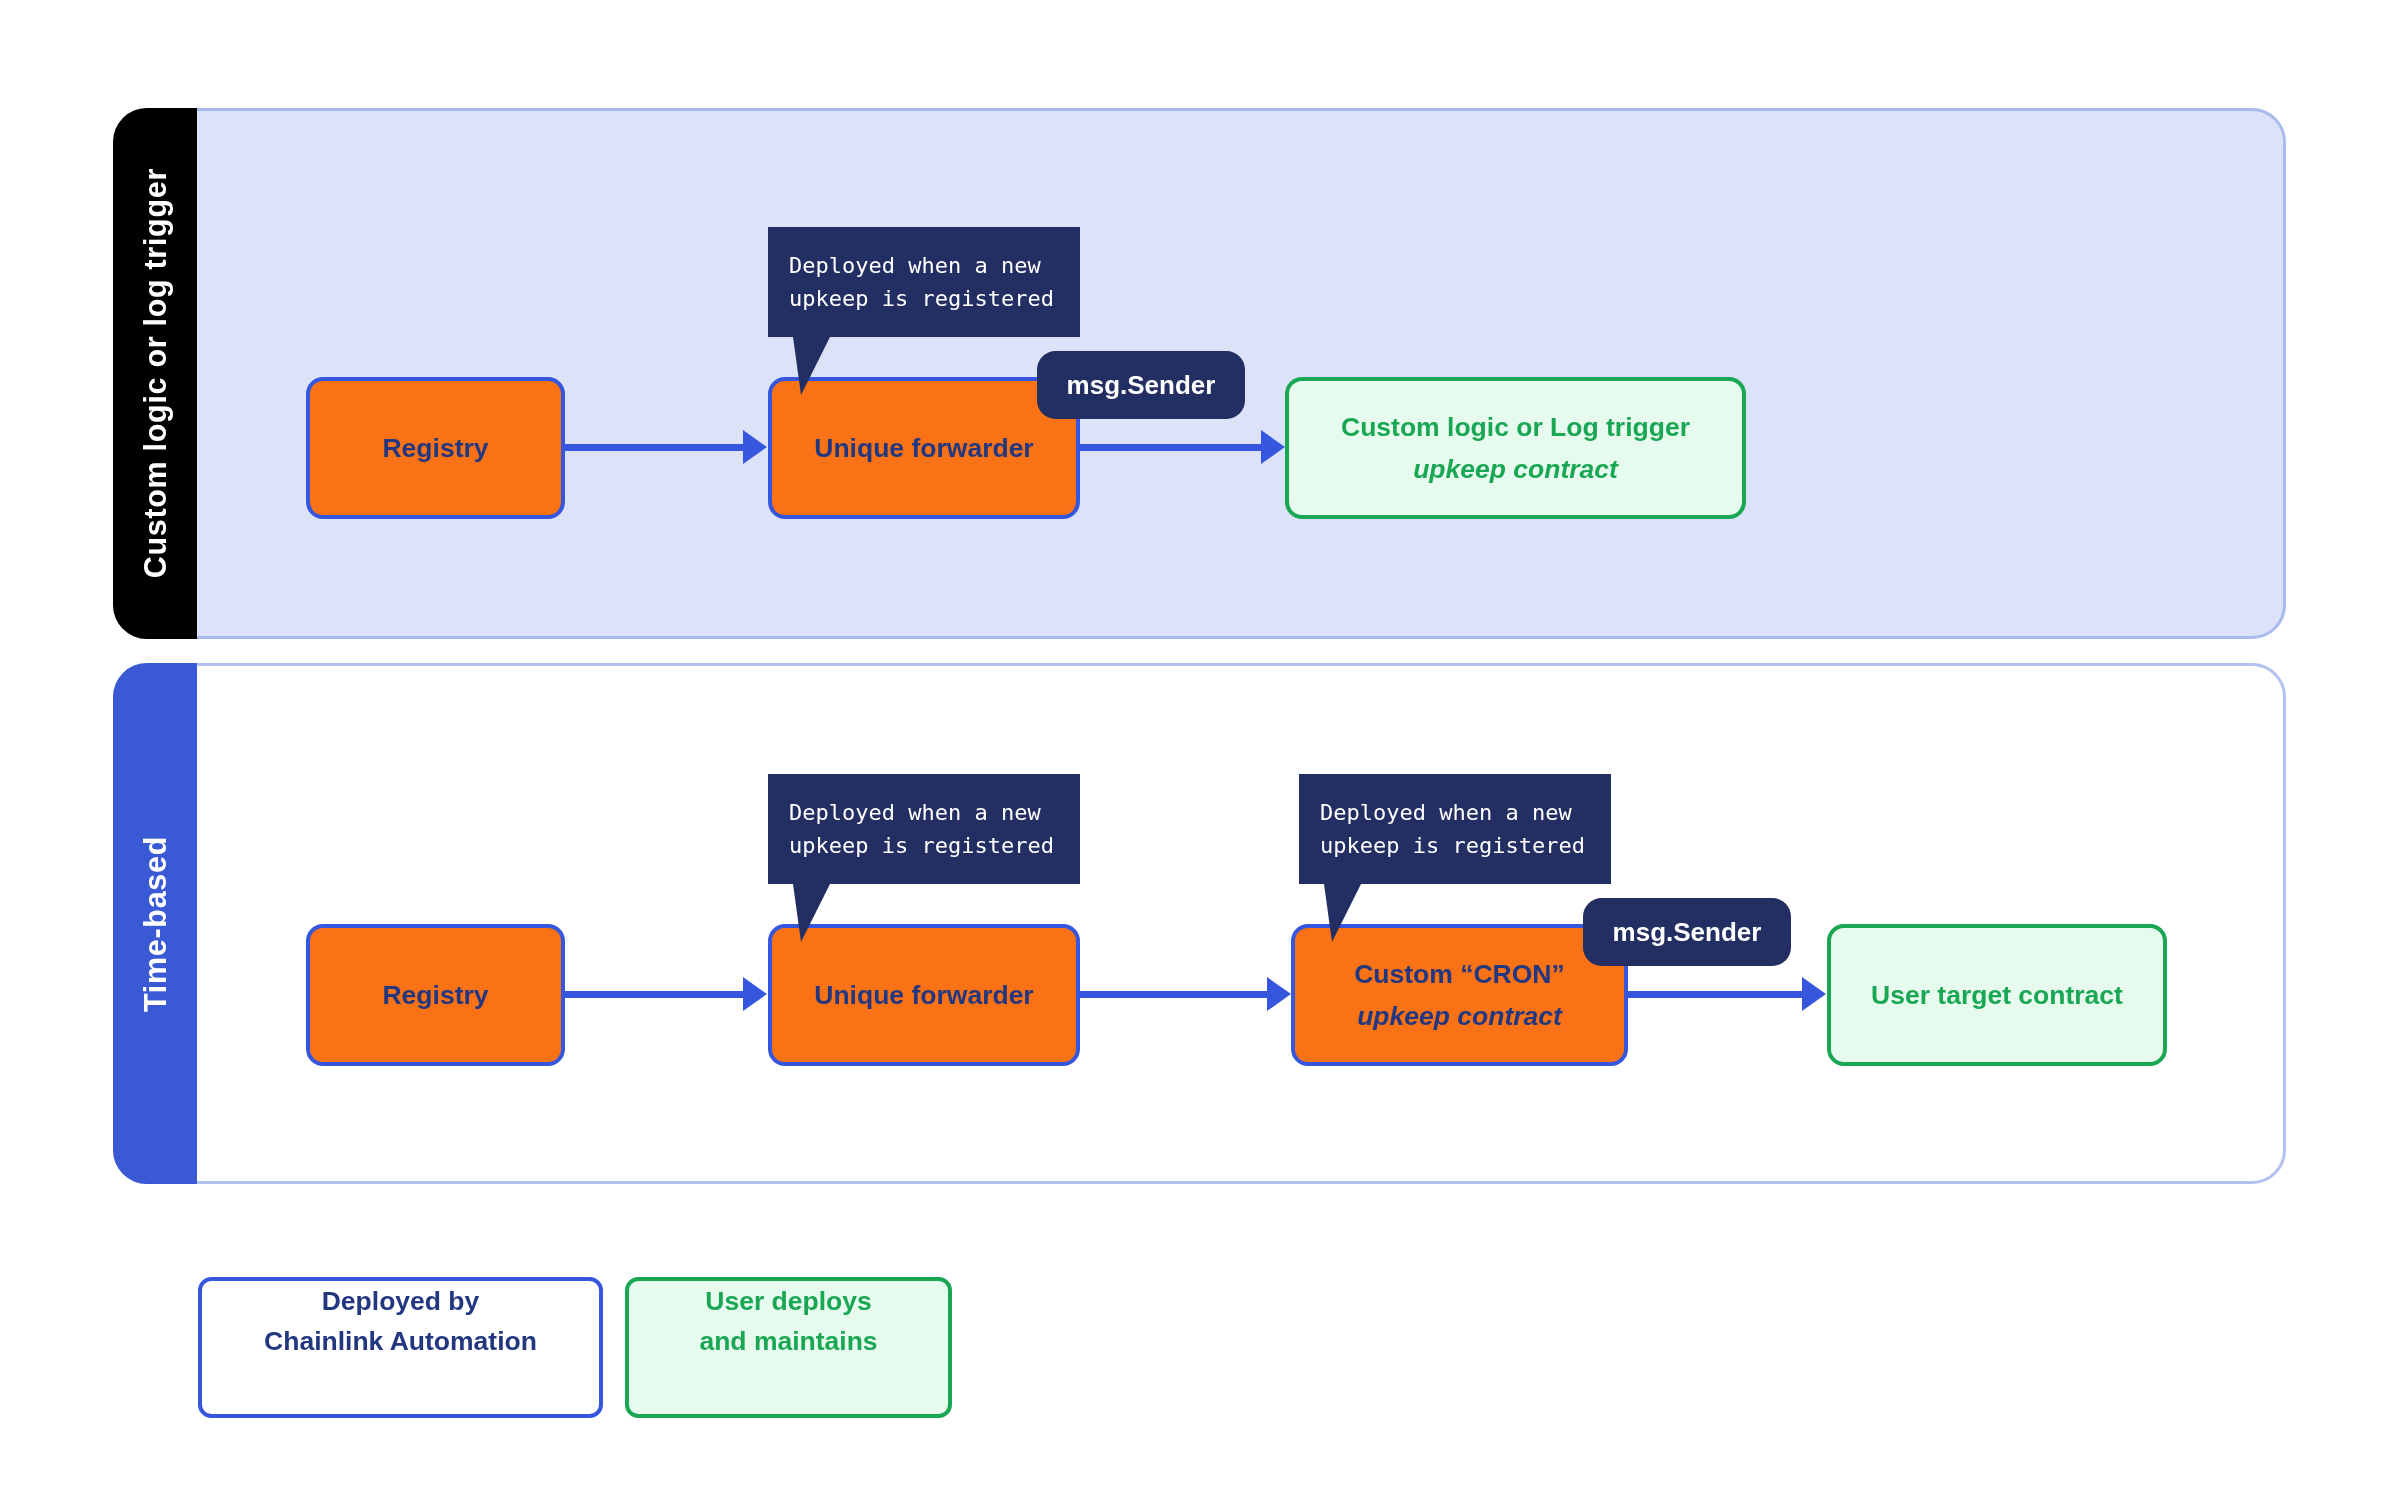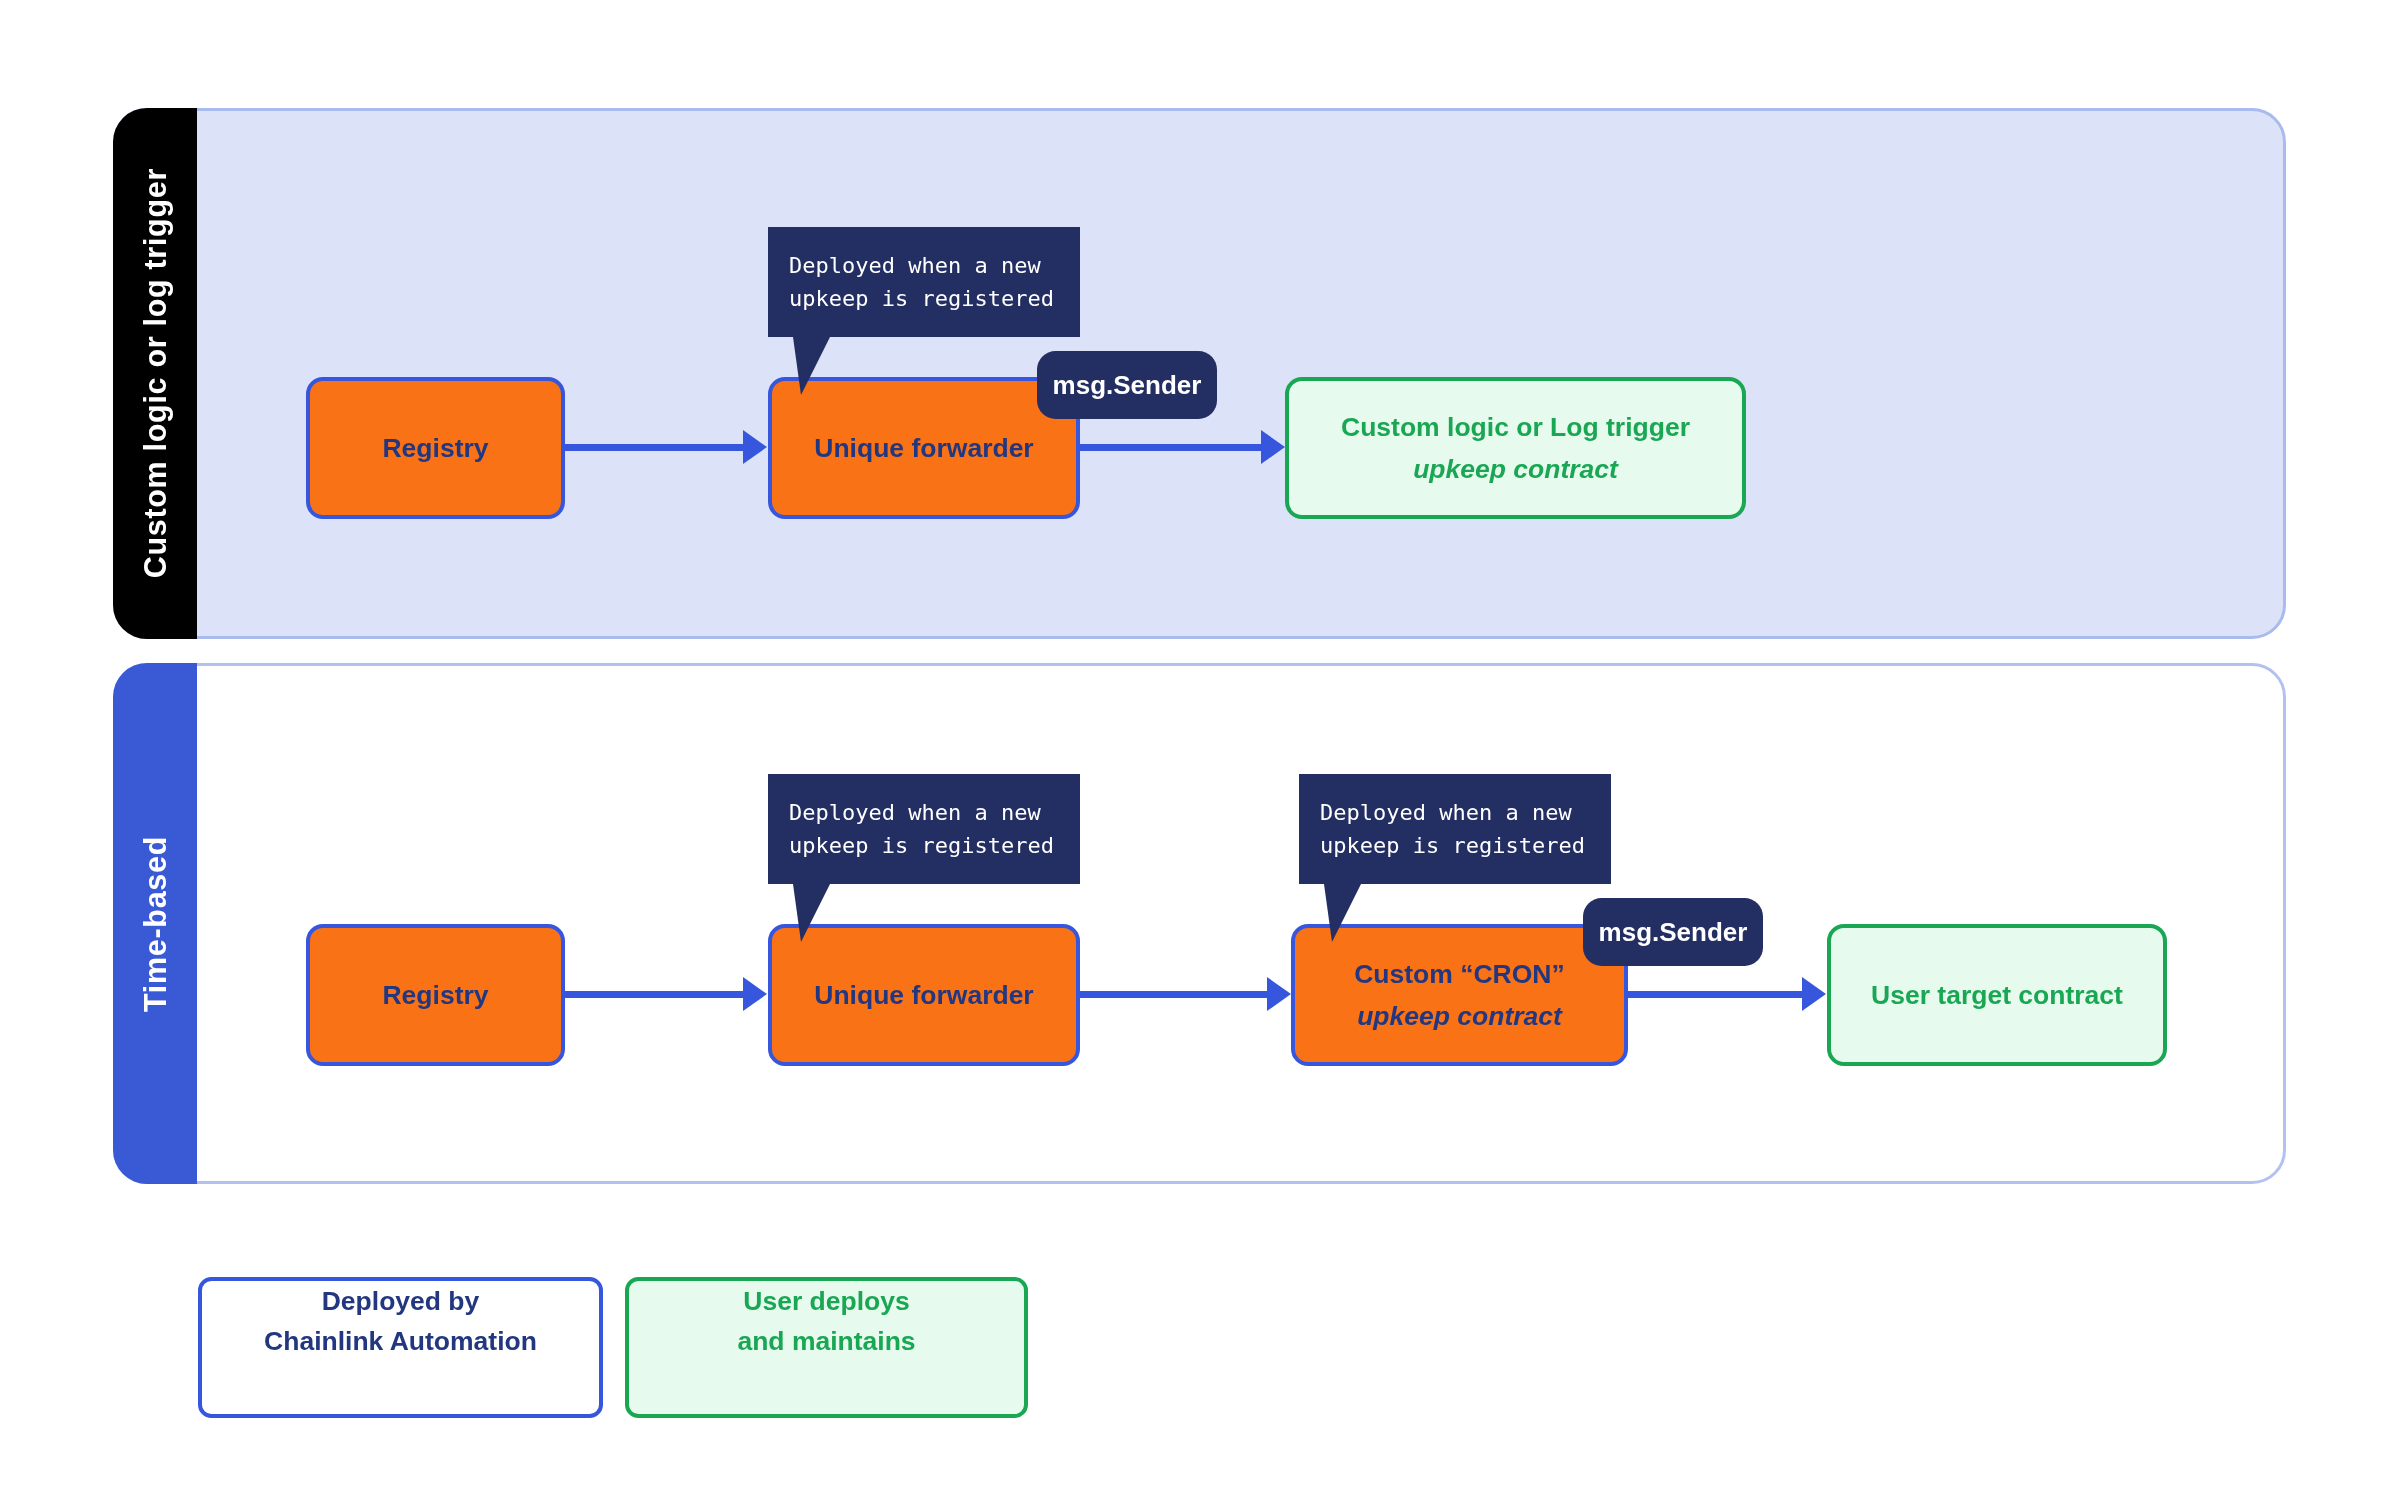--- a/index.html
+++ b/index.html
@@ -48,21 +48,21 @@
     font-family:"DejaVu Sans Mono","Liberation Mono",monospace;font-size:22px;line-height:33px;
     display:flex;flex-direction:column;justify-content:center;padding-left:21px;
     box-sizing:border-box;z-index:4;
   }
   .callout .tail{
     position:absolute;top:100%;left:25px;width:0;height:0;
     border-top:58px solid var(--navy);
     border-left:8.6px solid transparent;border-right:29px solid transparent;
   }
   .badge{
-    position:absolute;width:180px;height:68px;background:var(--navy);border-radius:18.6px;
+    position:absolute;width:208px;height:68px;background:var(--navy);border-radius:18.6px;
     color:#fff;font-weight:bold;font-size:26px;display:flex;align-items:center;justify-content:center;
     z-index:5;
   }
   .legend-box{
     position:absolute;top:1277px;height:141px;border-radius:13.3px;box-sizing:border-box;
     background:#fff;border:4px solid var(--accent-blue);color:var(--text-navy);
     display:flex;flex-direction:column;align-items:center;justify-content:flex-start;text-align:center;
     font-weight:bold;font-size:26.5px;line-height:40px;
   }
   .legend-box.green{background:var(--green-fill);border-color:var(--green);color:var(--green);}
@@ -82,21 +82,21 @@
   .a-23{left:1628px;top:991px;width:175px;}
   
   .c-1{left:768px;top:227px;}
   .c-2{left:768px;top:774px;}
   .c-3{left:1299px;top:774px;}
   
   .b-1{left:1037px;top:351px;}
   .b-2{left:1583px;top:898px;}
   
   .lg-1{left:198px;width:405px;}
-  .lg-2{left:625px;width:403px;}
+  .lg-2{left:625px;width:327px;}
 </style>
 </head>
 <body>
 
 <div class="stage">
 
   <div class="lane lane-custom"></div>
   <div class="strip strip-custom">
     <span class="vlabel">Custom logic or log trigger</span>
   </div>

